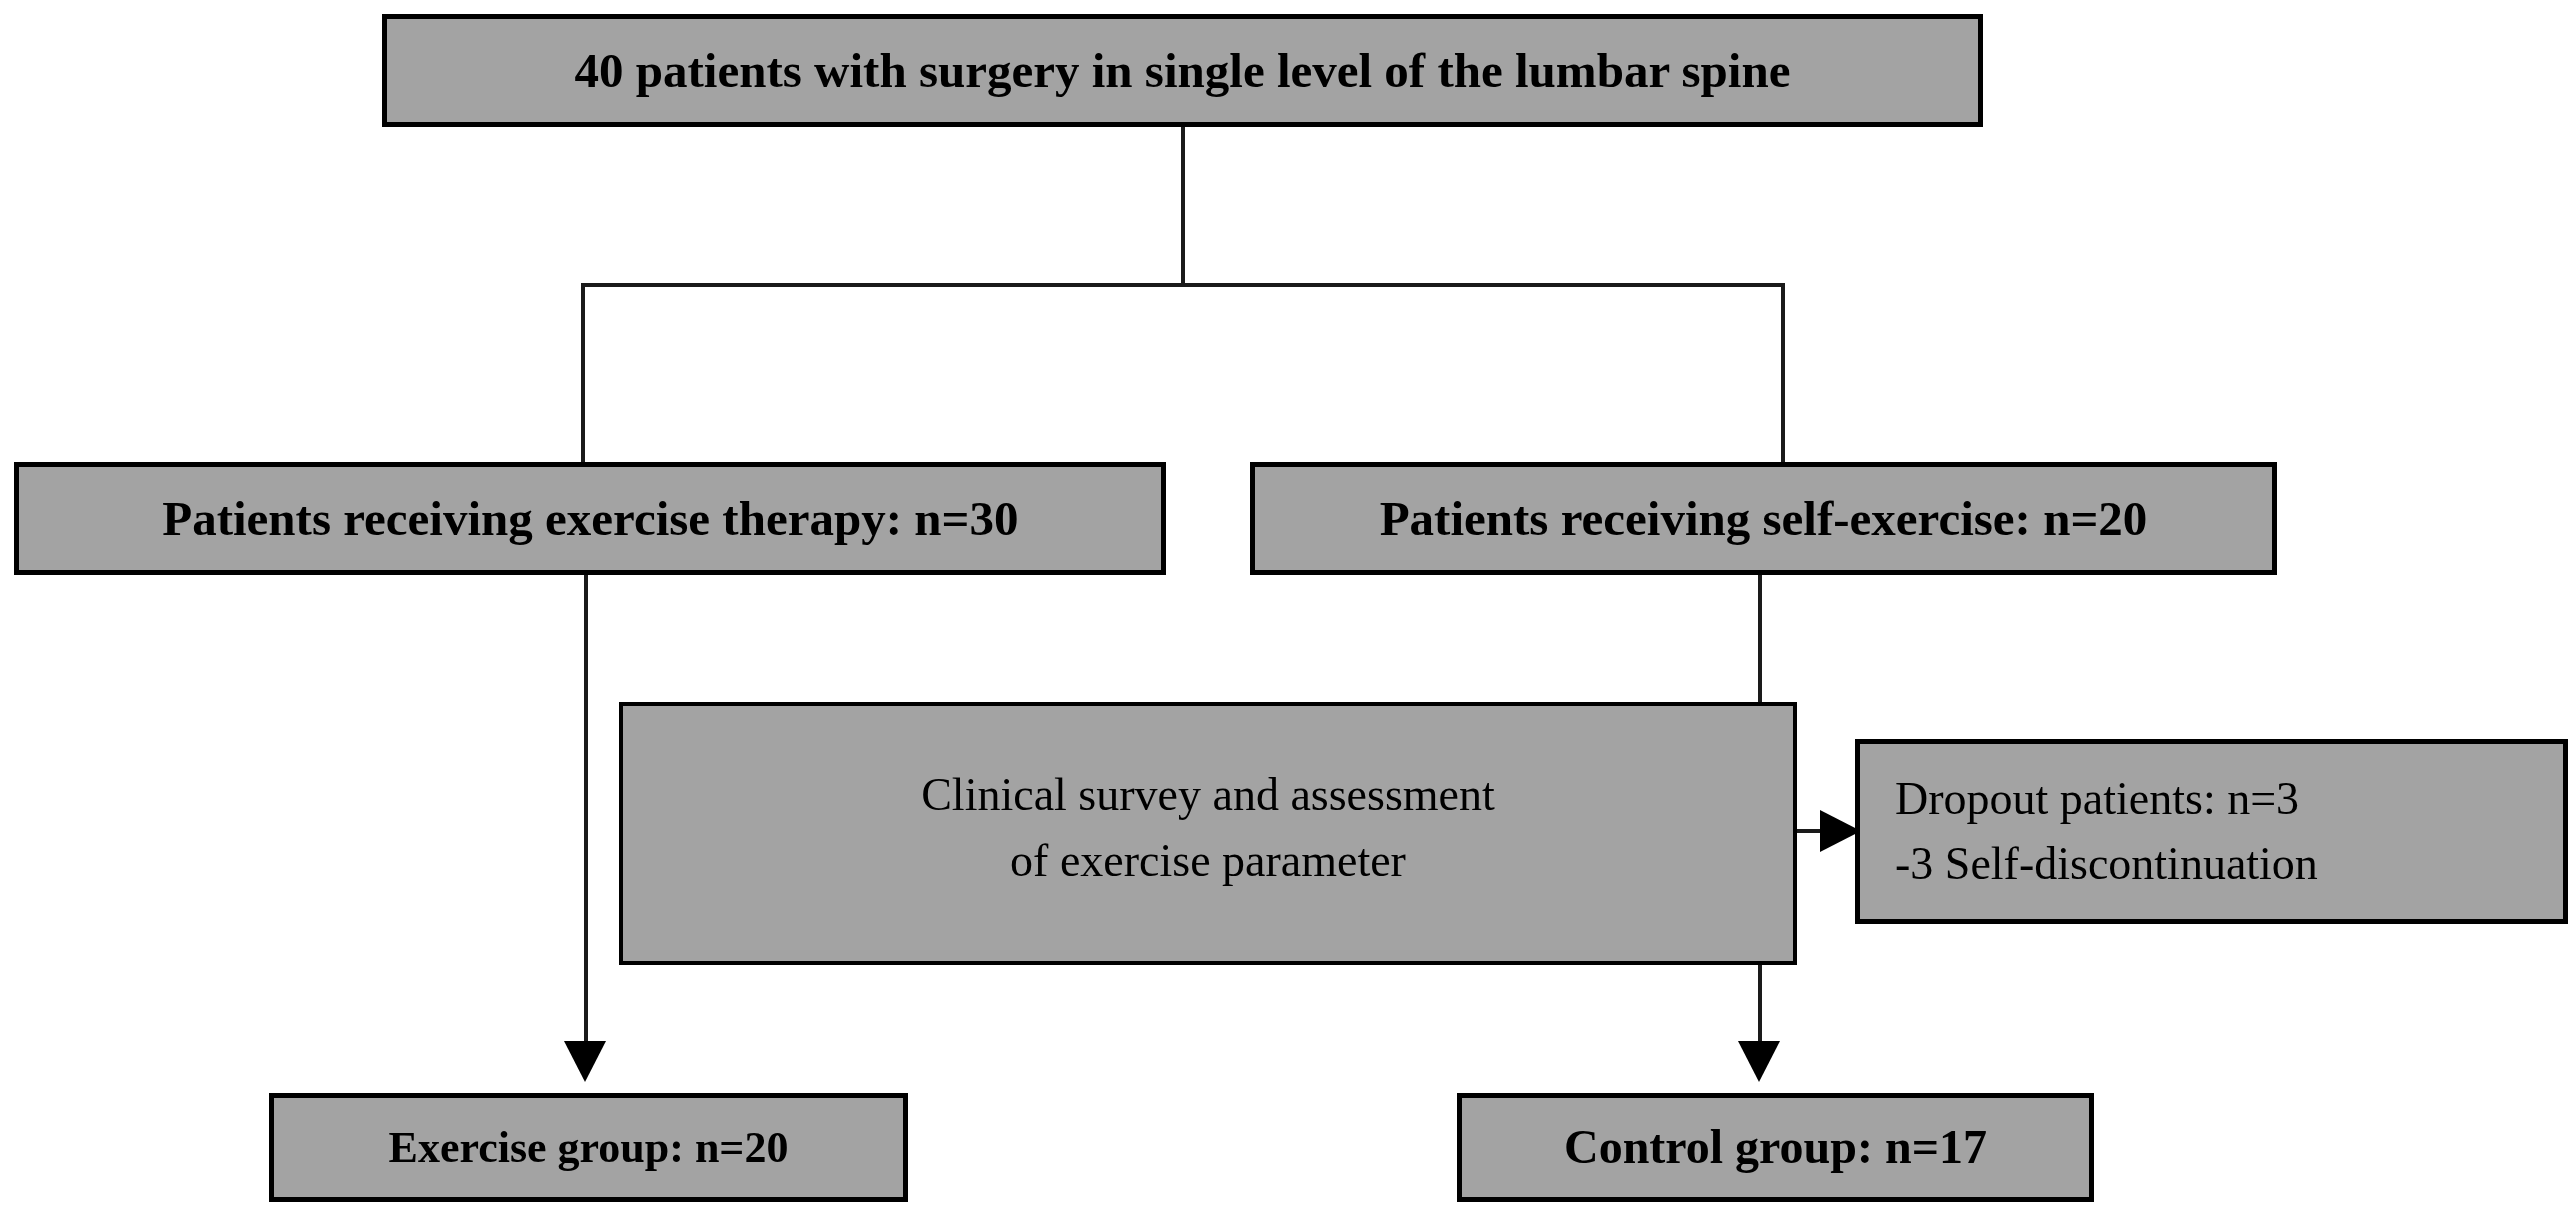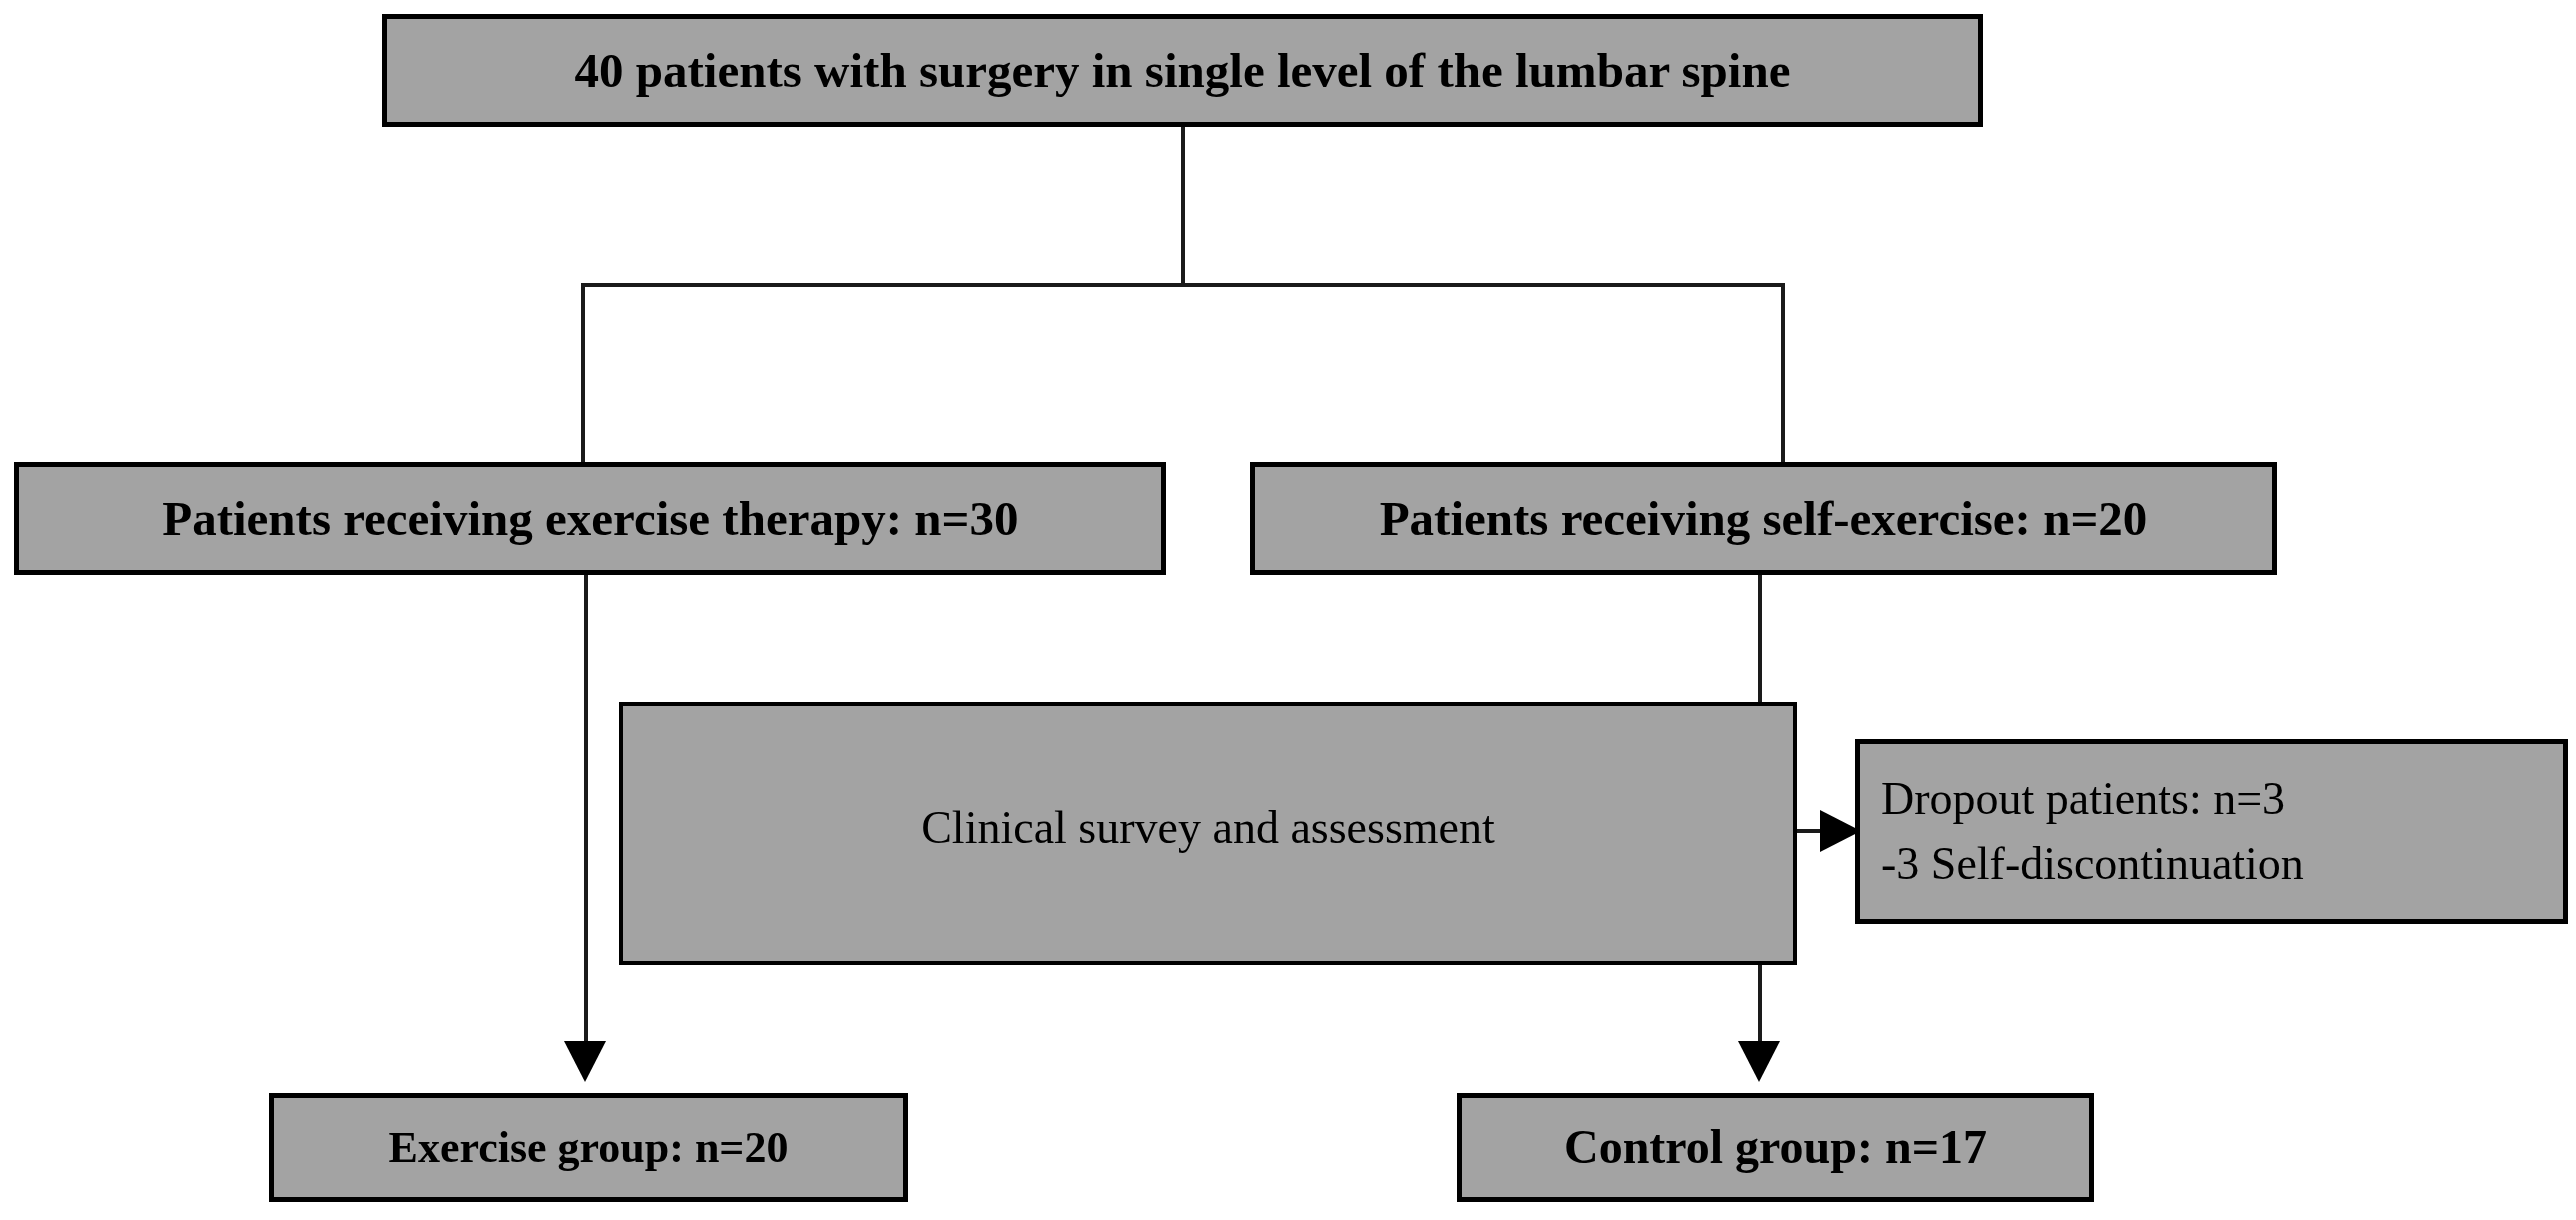--- a/index.html
+++ b/index.html
@@ -39,21 +39,21 @@
     font-weight: bold;
   }
 
   #node-top        { left: 382px;  top: 14.3px;   width: 1601px; height: 113px; font-size: 49px; }
   #node-exercise-therapy { left: 14.3px; top: 462px; width: 1152px; height: 113px; font-size: 49px; }
   #node-self-exercise    { left: 1250px; top: 462px; width: 1027px; height: 113px; font-size: 49px; }
   #node-assessment { left: 619px;  top: 702px;  width: 1178px; height: 263px; font-size: 46px;
                      border-width: 4.8px; }
   #node-dropout    { left: 1855px; top: 739px;  width: 713px;  height: 185px; font-size: 46px;
                      justify-content: flex-start; text-align: left; }
-  #node-dropout .txt { padding-left: 21px; text-align: left; }
+  #node-dropout .txt { padding-left: 35px; text-align: left; }
   #node-exercise-group { left: 269px;  top: 1093px; width: 639px; height: 109px; font-size: 44px; }
   #node-control-group  { left: 1457px; top: 1093px; width: 637px; height: 109px; font-size: 48px; }
 
   .line-1 { margin-bottom: 11px; }
 
   
   .conn {
     position: absolute;
     background: #1a1a1a;
     z-index: 1;
@@ -121,20 +121,21 @@
     <span class="txt">Patients receiving exercise therapy: n=30</span>
   </div>
 
   <div class="node bold" id="node-self-exercise">
     <span class="txt">Patients receiving self-exercise: n=20</span>
   </div>
 
   <div class="node" id="node-assessment">
     <span class="txt">
       <span class="line-1" style="display:block">Clinical survey and assessment</span>
+      <span class="line-1" style="display:block">of exercise parameter</span>
     </span>
   </div>
 
   <div class="node" id="node-dropout">
     <span class="txt">
       <span class="bold line-1" style="display:block">Dropout patients: n=3</span>
       <span style="display:block">-3 Self-discontinuation</span>
     </span>
   </div>
 

